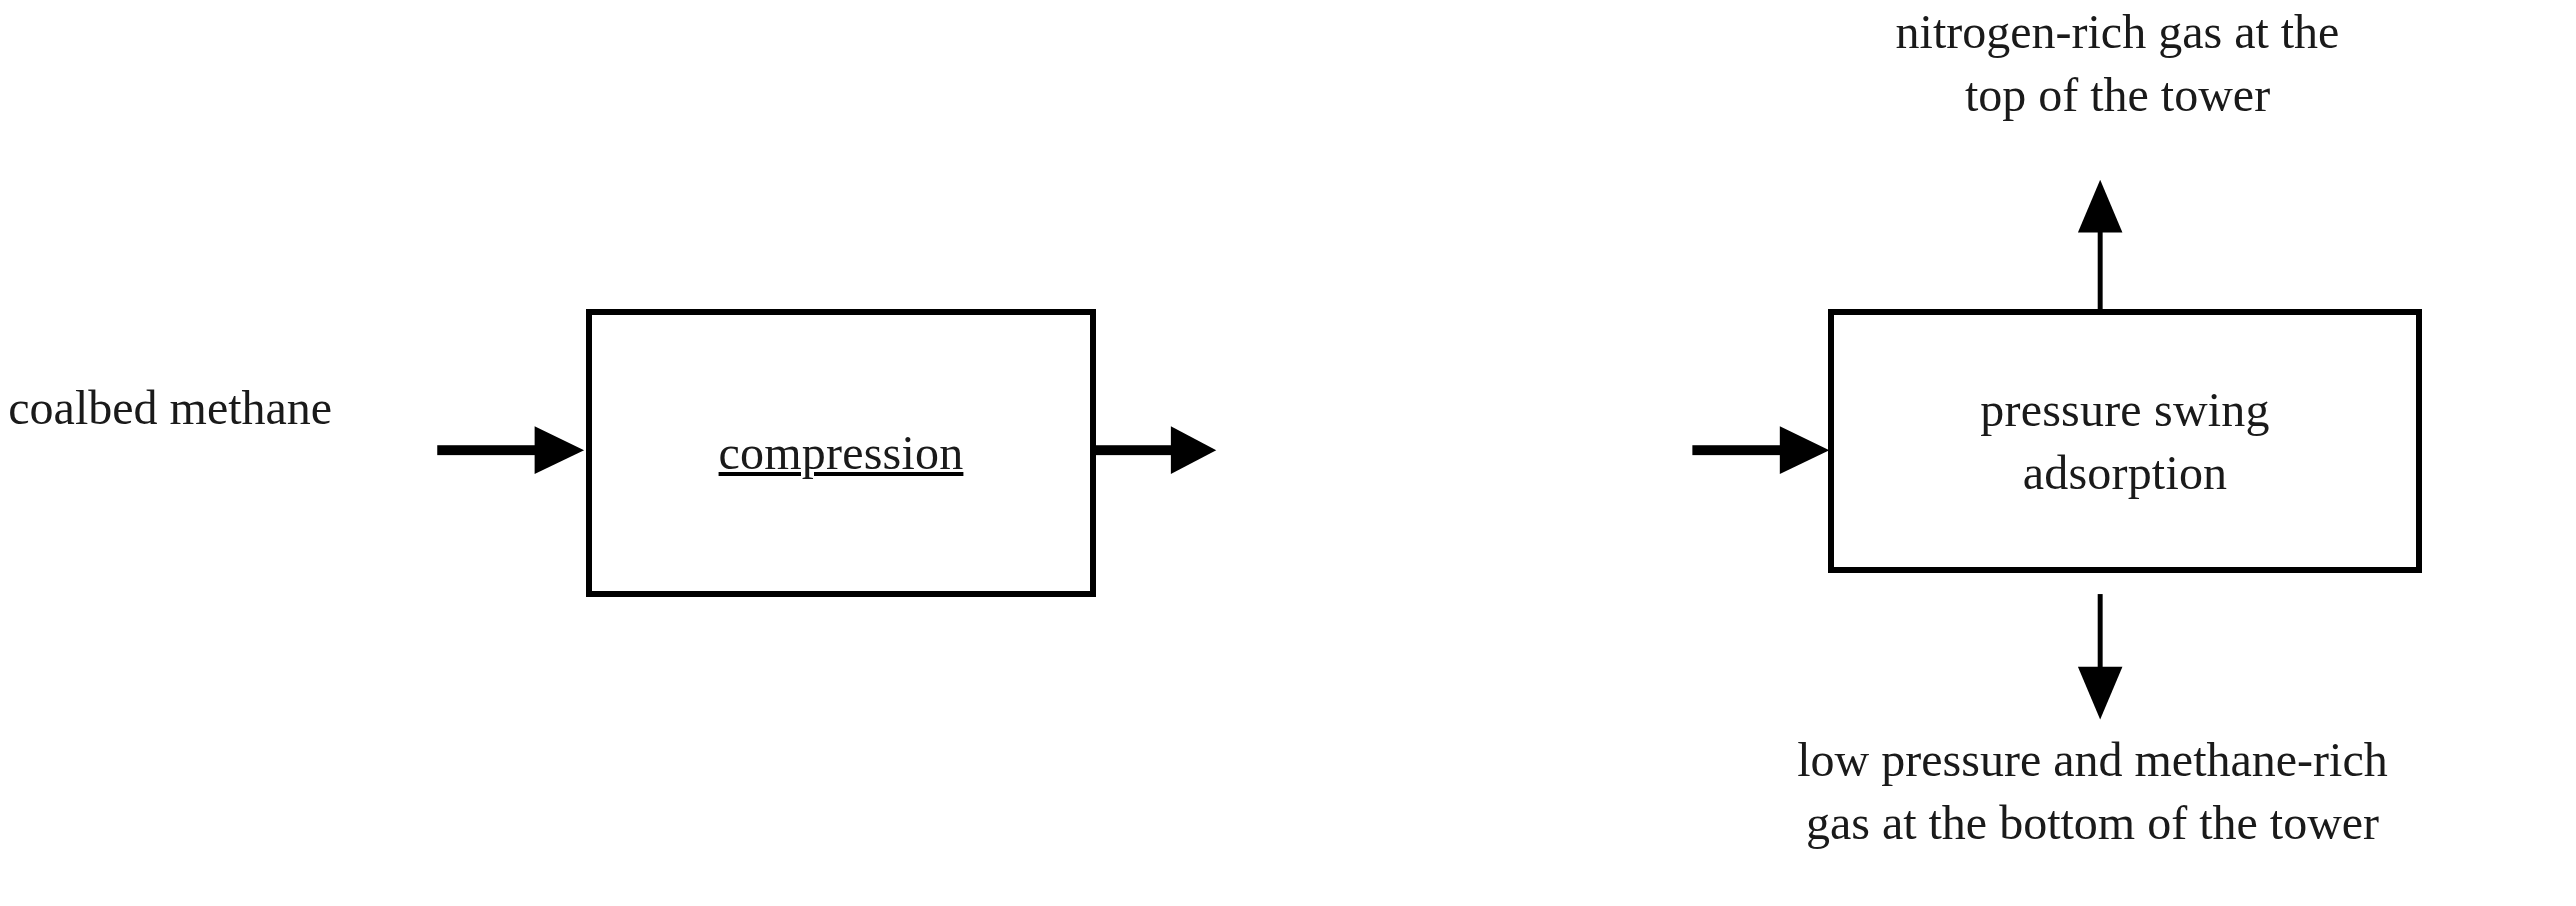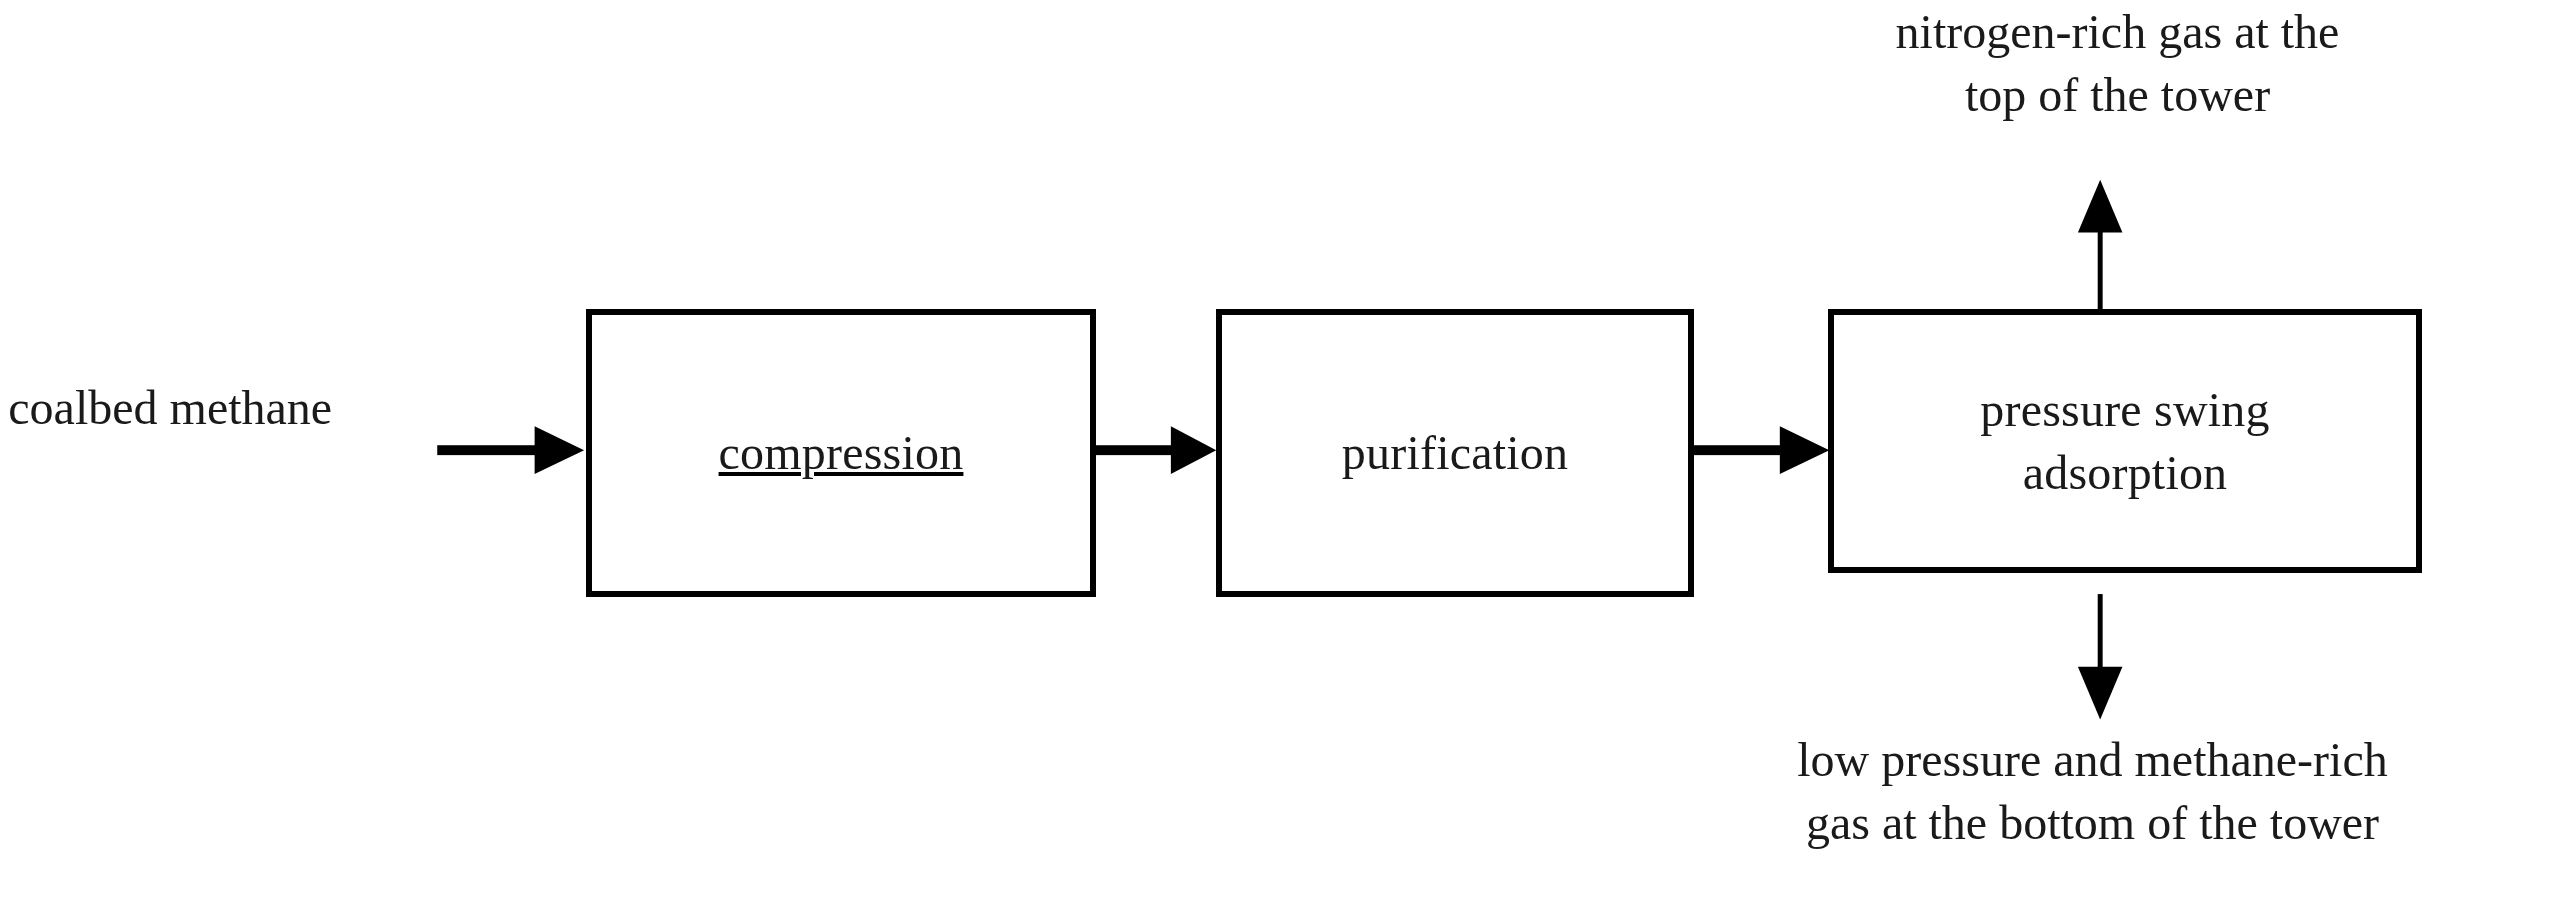--- a/index.html
+++ b/index.html
@@ -93,23 +93,20 @@
 
   <div class="proc-box" id="box-compression">
     <span class="proc-label">compression</span>
   </div>
 
   <svg class="arrow-svg" id="arrow-c-to-p" width="124" height="66" viewBox="0 0 150 80">
     <rect x="0" y="33" width="105" height="12" fill="#000000"></rect>
     <polygon points="93,10 148,39 93,68" fill="#000000"></polygon>
   </svg>
 
-  <div class="proc-box" id="box-purification">
-    <span class="proc-label">purification</span>
-  </div>
 
   <svg class="arrow-svg" id="arrow-p-to-psa" width="141" height="66" viewBox="0 0 170 80">
     <rect x="0" y="33" width="118" height="12" fill="#000000"></rect>
     <polygon points="106,10 166,39 106,68" fill="#000000"></polygon>
   </svg>
 
   <div class="proc-box" id="box-psa">
     <span class="proc-label">pressure swing
 adsorption</span>
   </div>

